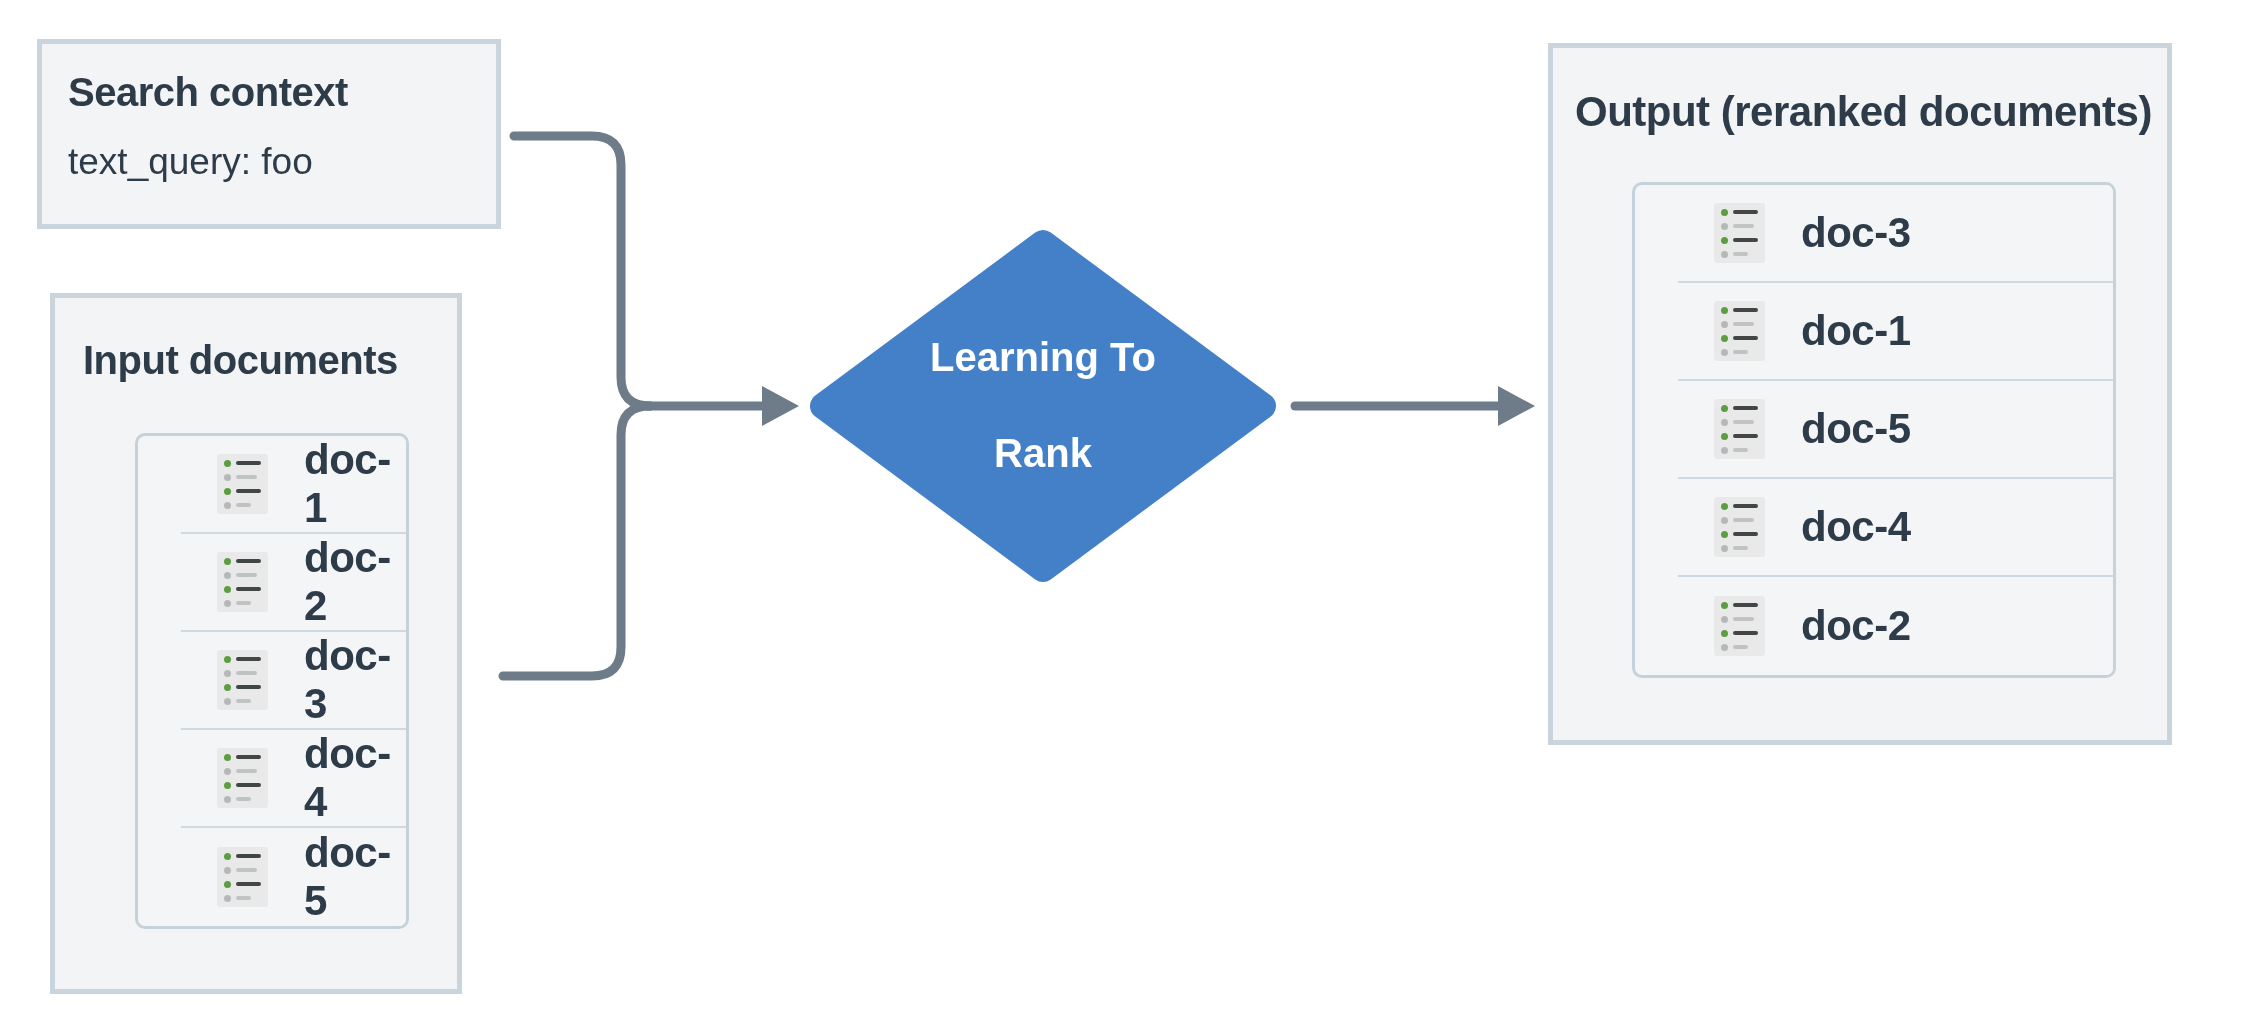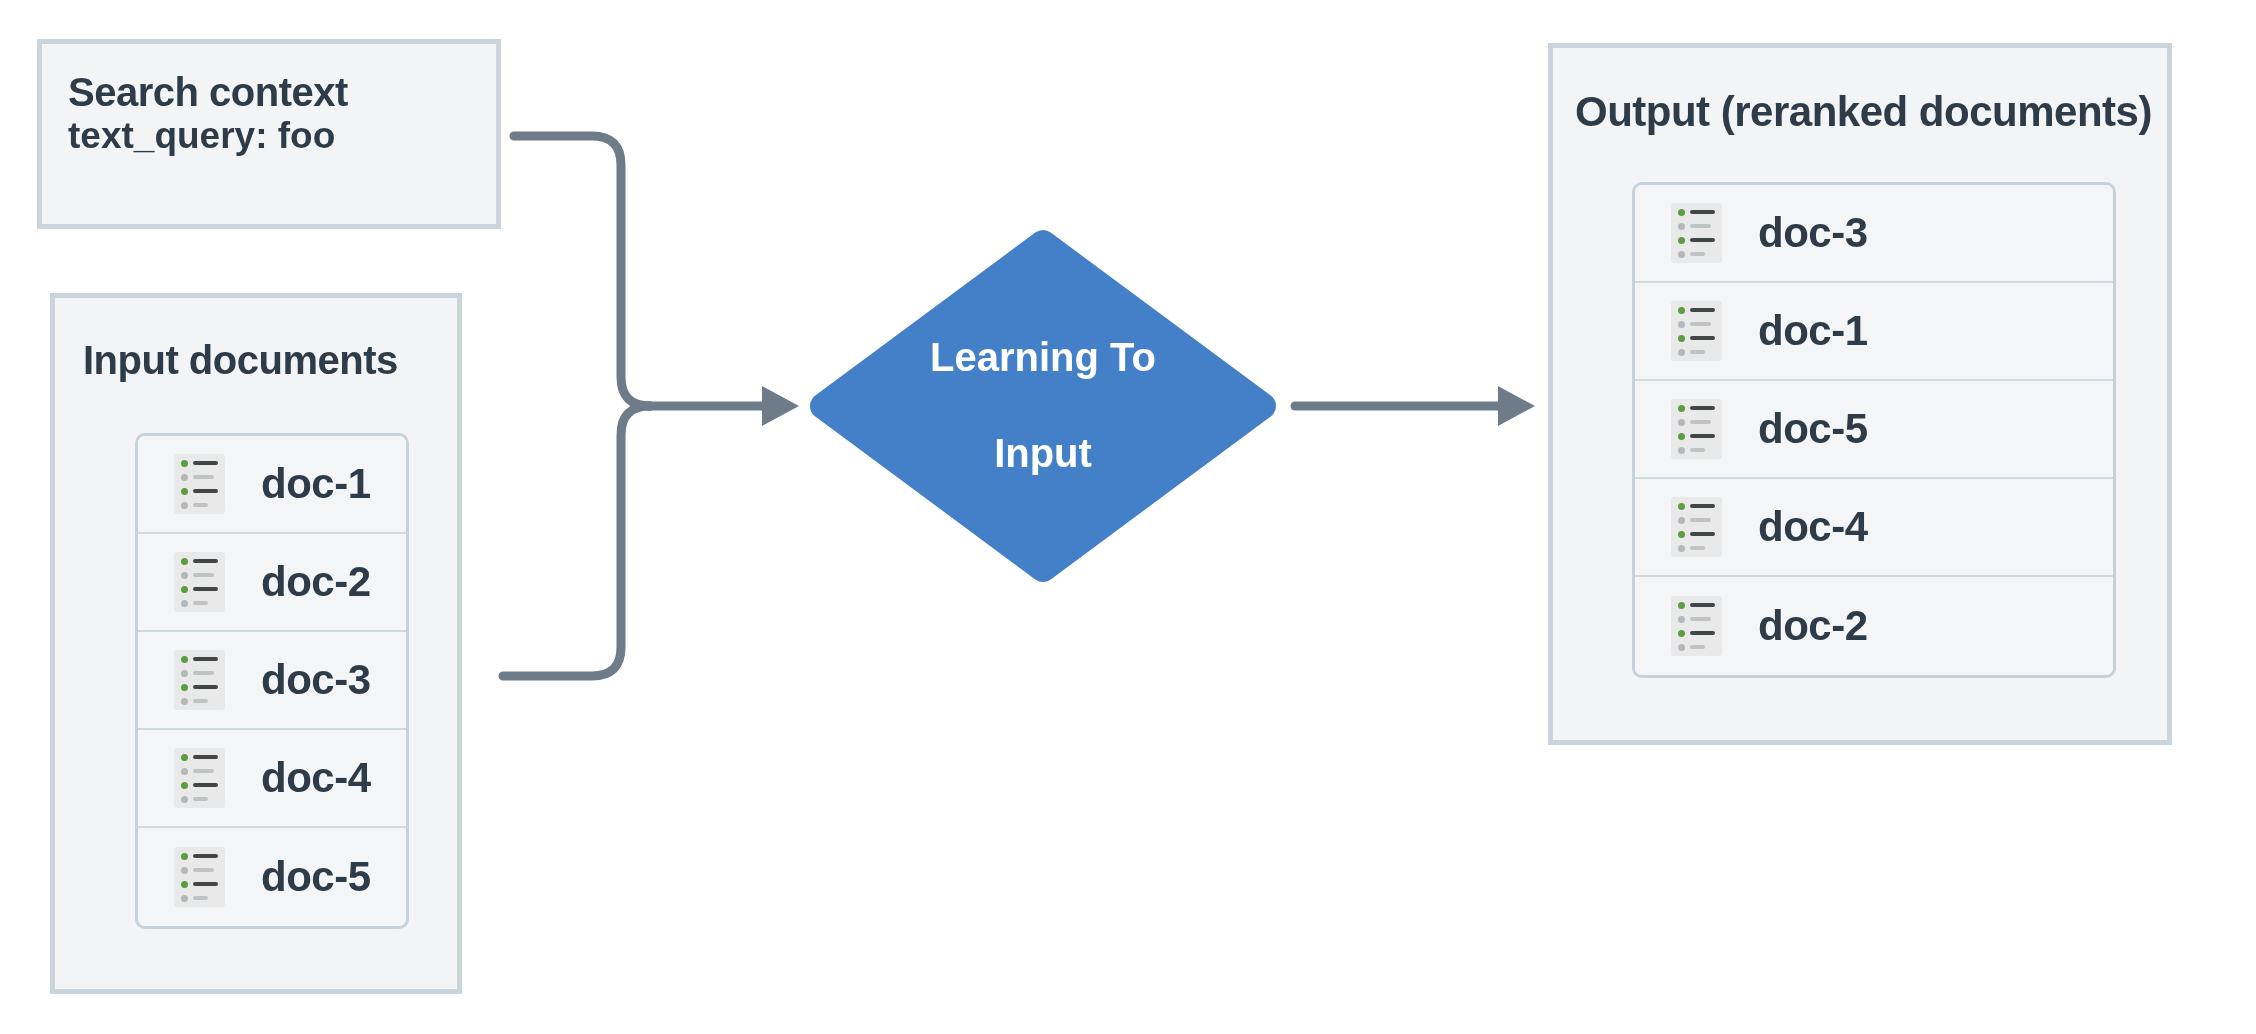--- a/index.html
+++ b/index.html
@@ -9,35 +9,35 @@
   }
   
   .group-box{
     position:absolute;background:#F2F4F6;border:5px solid #C9D4DC;box-sizing:border-box;
   }
   .group-title{
     font-weight:bold;font-size:42px;color:#2E3C49;letter-spacing:-0.5px;white-space:nowrap;
   }
   #search-box{left:37px;top:39px;width:464px;height:190px;padding:26px 0 8px 26px;}
   #search-box .group-title{font-size:40px;}
-  #search-query{font-size:37px;font-weight:bold;color:#2E3C49;}
+  #search-query{margin-top:26px;font-size:37px;font-weight:normal;color:#2E3C49;}
   #input-box{left:50px;top:293px;width:412px;height:701px;padding:40px 0 0 28px;}
   #input-box .group-title{font-size:40px;}
   #output-box{left:1548px;top:43px;width:624px;height:702px;padding:40px 0 0 22px;}
 
   
   .doc-list{
     position:absolute;background:#F3F5F7;border:3px solid #C5D2DA;border-radius:10px;
     box-sizing:border-box;overflow:hidden;
   }
   #input-doc-list{left:80px;top:135px;width:274px;height:496px;}
   #output-doc-list{left:79px;top:134px;width:484px;height:496px;}
   .doc-row{
     display:flex;align-items:center;height:98px;box-sizing:border-box;
-    border-bottom:2px solid #CFDAE0;background:#F3F5F7;
+    border-bottom:2px solid #CFDAE0;background:#F3F5F7;margin-left:43px;
   }
   .doc-row:last-child{border-bottom:none;}
   .doc-label{font-weight:bold;font-size:42px;color:#2E3C49;letter-spacing:-0.5px;margin-left:36px;}
 
   
   .doc-icon{
     width:51px;height:60px;background:#E9E9E9;border-radius:3px;margin-left:36px;
     display:flex;flex-direction:column;justify-content:center;gap:7px;
     padding:0 7px;box-sizing:border-box;flex-shrink:0;
   }
@@ -187,21 +187,21 @@
               <span class="bar" style="width:15px"></span>
             </div>
           </div>
         <span class="doc-label">doc-5</span>
       </div>
     </div>
   </div>
 
   <div id="diamond-label">
     <span>Learning To</span>
-    <span>Input</span>
+    <span>Rank</span>
   </div>
 
   <div class="group-box" id="output-box">
     <div class="group-title">Output (reranked documents)</div>
     <div class="doc-list" id="output-doc-list">
       <div class="doc-row">
         <div class="doc-icon">
             <div class="irow">
               <span class="dot g"></span>
               <span class="bar d" style="width:27px"></span>

